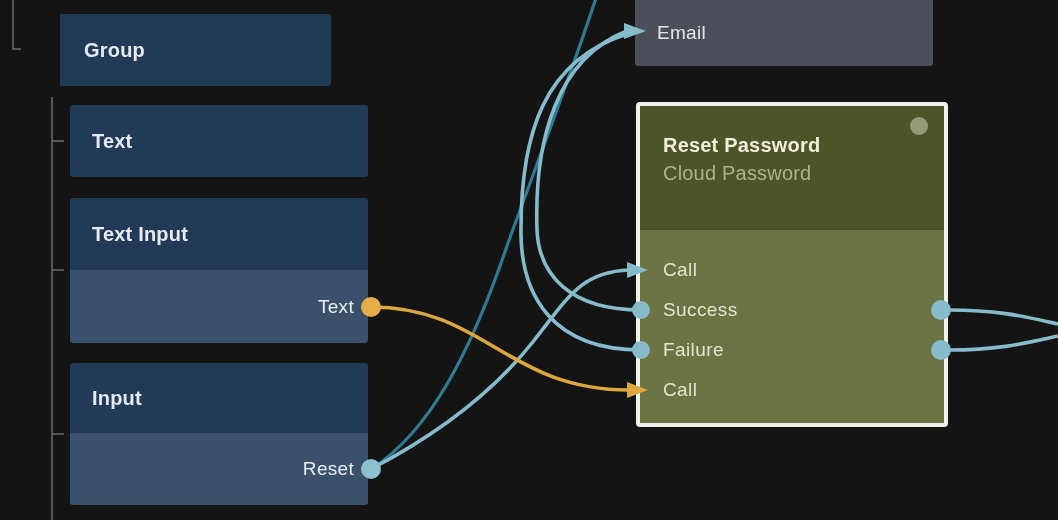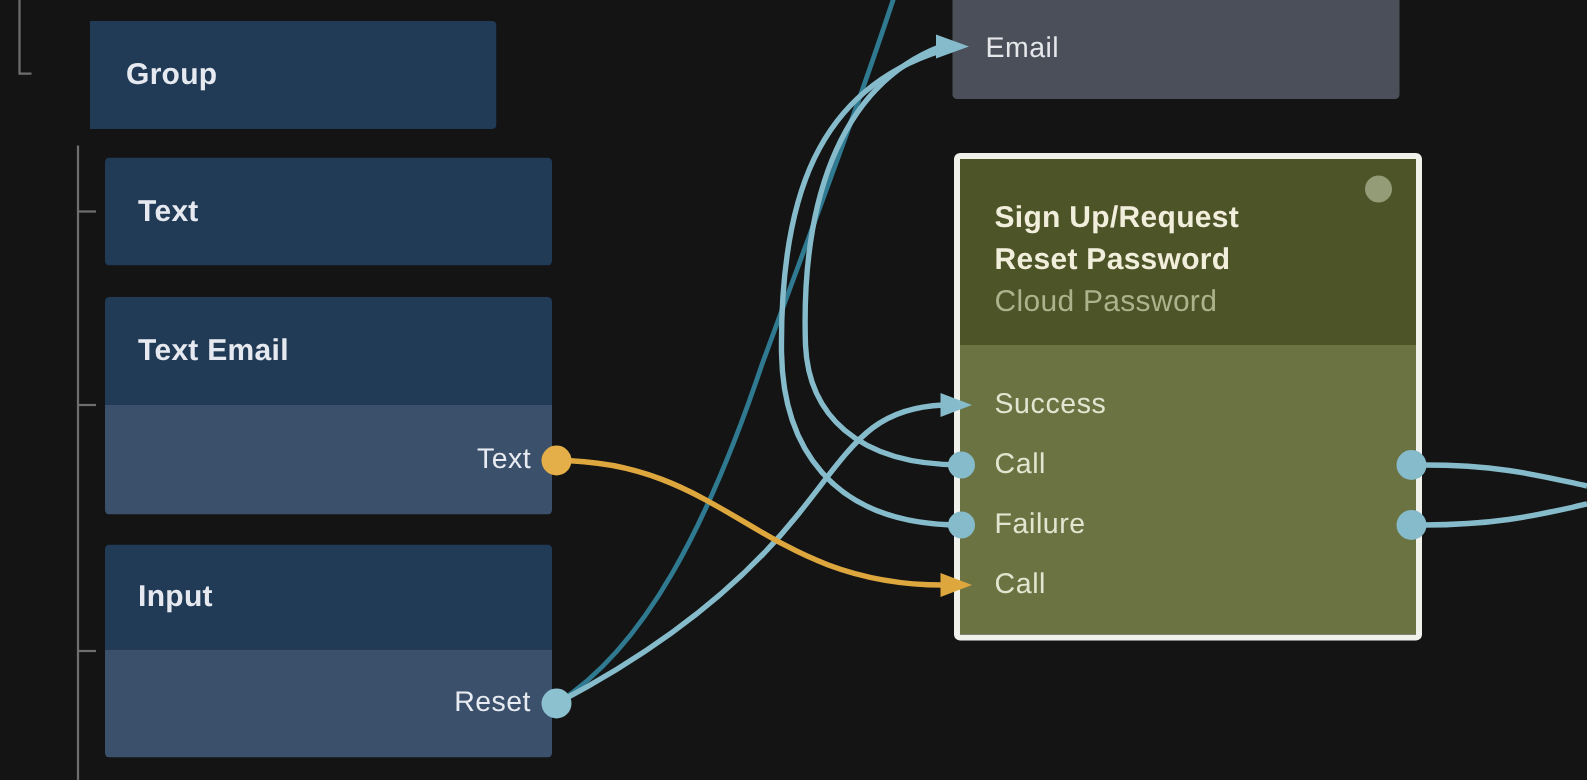--- a/index.html
+++ b/index.html
@@ -90,21 +90,21 @@
   </div>
 
   <div class="node blue n-text">
     <div class="node-header">
       <span>Text</span>
     </div>
   </div>
 
   <div class="node blue n-textinput">
     <div class="node-header">
-      <span>Text Email</span>
+      <span>Text Input</span>
     </div>
     <div class="node-body">
       <div class="port-row">
         <span>Text</span>
       </div>
     </div>
   </div>
 
   <div class="node blue n-button">
     <div class="node-header">
@@ -119,32 +119,31 @@
 
   <div class="node n-hide">
     <div class="port-row">
       <span>Email</span>
     </div>
   </div>
 
   <div class="node n-cloudfn">
     <div class="fn-header">
       <div class="fn-title">
-        <div>Sign Up/Request</div>
         <div>Reset Password</div>
       </div>
       <div class="fn-subtitle">Cloud Password</div>
       <div class="status-dot"></div>
     </div>
     <div class="fn-body">
       <div class="fn-port">
-        <span>Success</span>
+        <span>Call</span>
       </div>
       <div class="fn-port">
-        <span>Call</span>
+        <span>Success</span>
       </div>
       <div class="fn-port">
         <span>Failure</span>
       </div>
       <div class="fn-port">
         <span>Call</span>
       </div>
     </div>
   </div>
 

